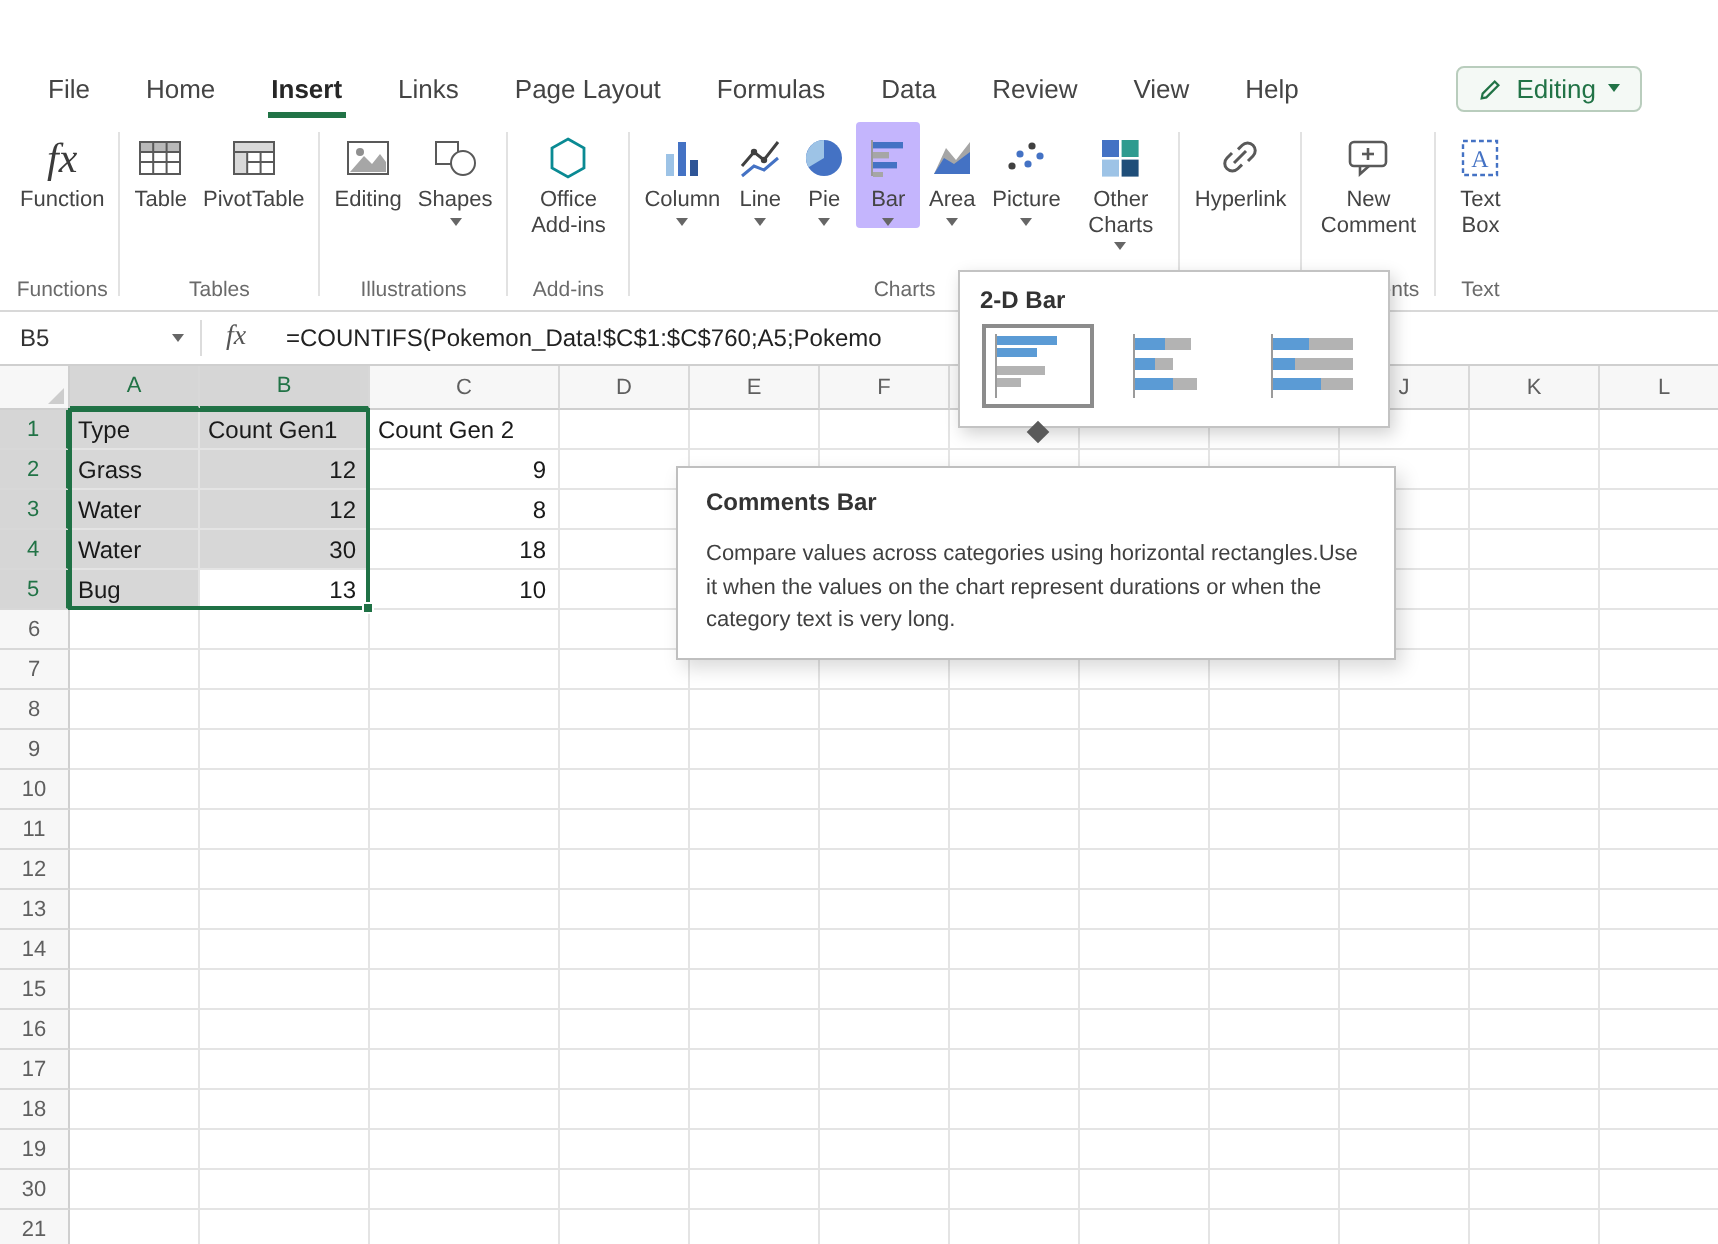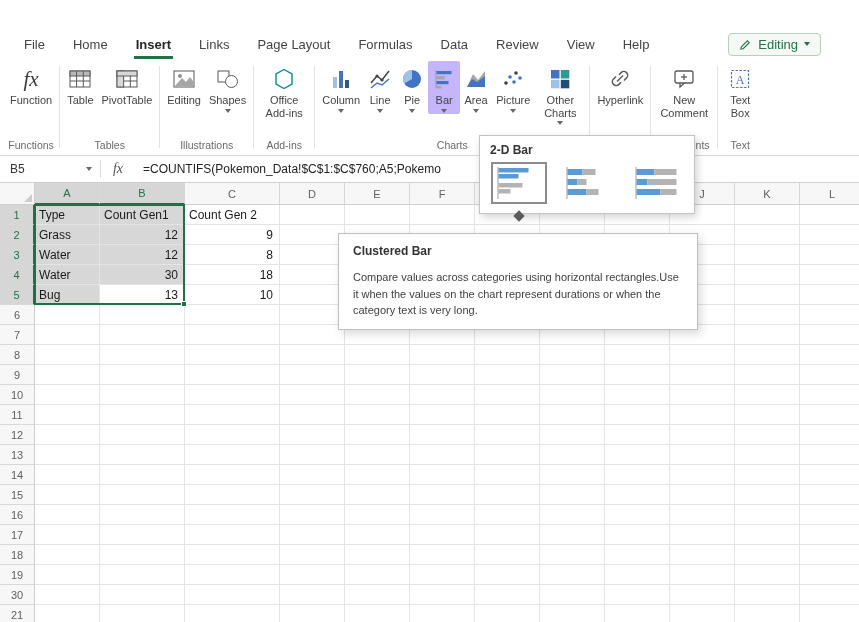--- a/index.html
+++ b/index.html
@@ -724,17 +724,17 @@
             <rect x="13.5" y="13" width="29" height="6" fill="#b3b3b3"></rect>
           <rect x="2.5" y="23" width="24" height="6" fill="#5b9bd5"></rect>
             <rect x="26.5" y="23" width="16" height="6" fill="#b3b3b3"></rect>
         </svg>
       </div>
     </div>
   </div>
   <div class="menu-pointer"></div>
 
   <div class="tooltip">
-    <div class="tooltip-title">Clustered Bar</div>
+    <div class="tooltip-title">Comments Bar</div>
     <div class="tooltip-body">Compare values across categories using horizontal rectangles.Use it when the values on the chart represent durations or when the category text is very long.</div>
   </div>
 
 </div>
 
 </body></html>

